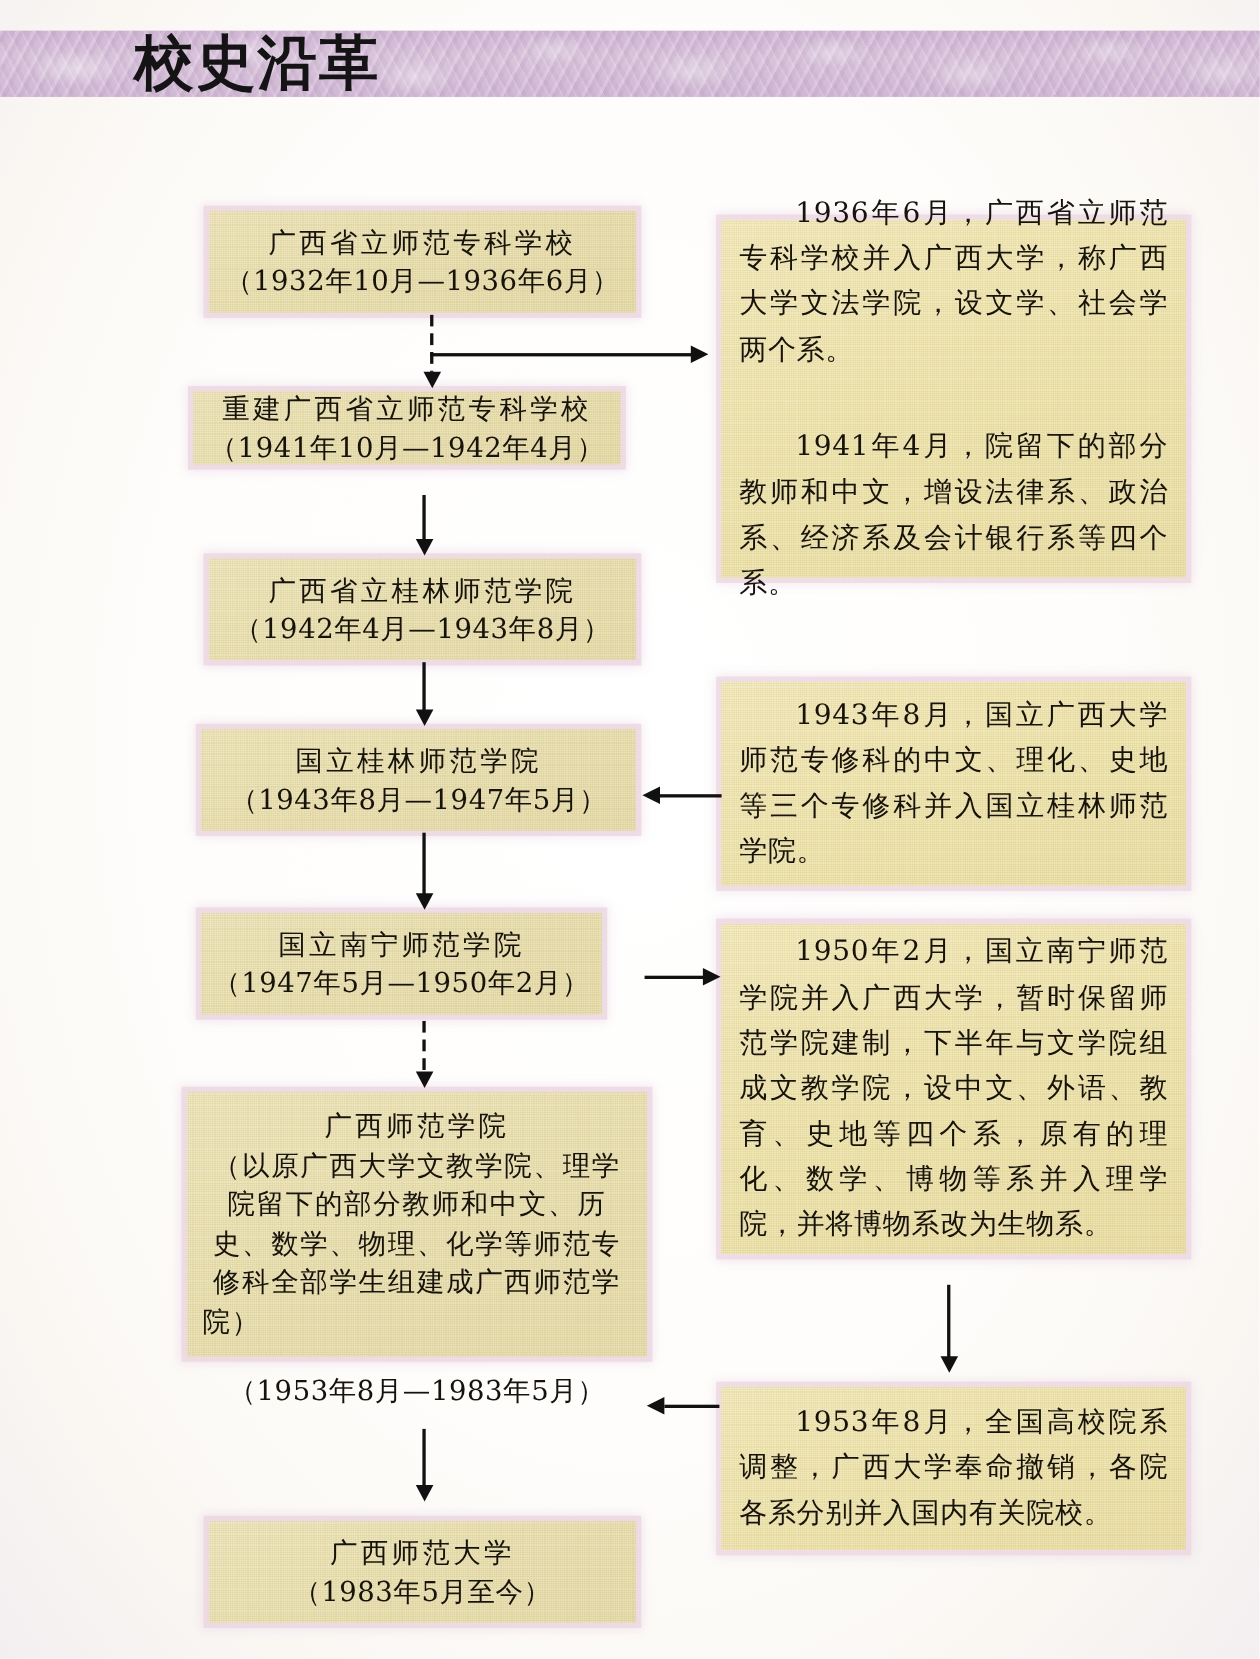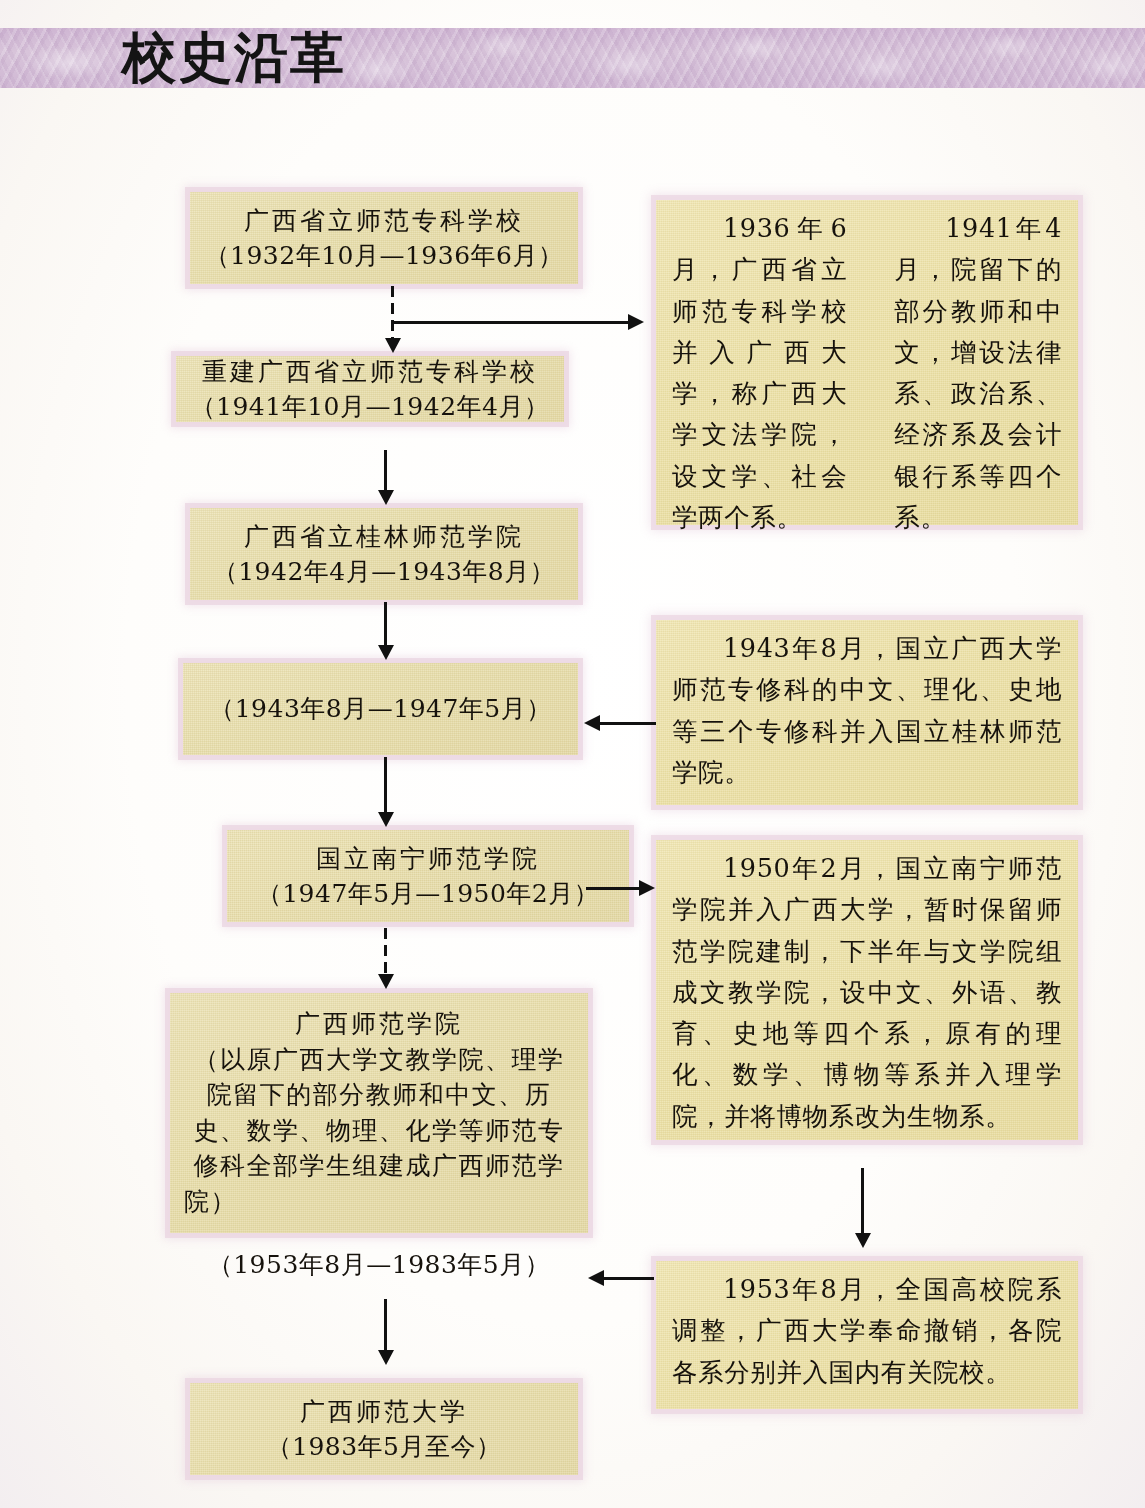--- a/index.html
+++ b/index.html
@@ -93,21 +93,21 @@
     background-color: #eee3ab;
     background-image:
       repeating-linear-gradient(0deg, rgba(255,255,255,0.10) 0 1px, rgba(195,180,120,0.10) 1px 2px),
       repeating-linear-gradient(90deg, rgba(255,255,255,0.09) 0 1px, rgba(195,180,120,0.09) 1px 2px),
       linear-gradient(160deg, #f1e7b4 0%, #ece1a6 55%, #e8dc9f 100%);
     box-shadow:
       0 0 0 5px rgba(236, 216, 228, 0.80),
       0 0 10px 6px rgba(227, 201, 220, 0.45);
     color: #16120c;
     display: flex;
-    flex-direction: row;
+    flex-direction: column;
     justify-content: center;
     padding: 8px 16px;
     gap: 47px;
   }
   .note p {
     margin: 0;
     text-indent: 2em;
     font-size: 25.5px;
     line-height: 1.62;
     letter-spacing: 0.6px;
@@ -166,24 +166,25 @@
   <span class="ln box-title">重建广西省立师范专科学校</span>
   <span class="ln box-date">（1941年10月—1942年4月）</span>
 </div>
 
 <div class="box" style="left:190px; top:508px; width:388px; height:92px;">
   <span class="ln box-title">广西省立桂林师范学院</span>
   <span class="ln box-date">（1942年4月—1943年8月）</span>
 </div>
 
 <div class="box" style="left:183px; top:663px; width:395px; height:92px;">
+  <span class="ln box-title">国立桂林师范学院</span>
   <span class="ln box-date">（1943年8月—1947年5月）</span>
 </div>
 
-<div class="box" style="left:183px; top:830px; width:402px; height:92px;margin-left:44px;">
+<div class="box" style="left:183px; top:830px; width:364px; height:92px;">
   <span class="ln box-title">国立南宁师范学院</span>
   <span class="ln box-date">（1947年5月—1950年2月）</span>
 </div>
 
 <div class="box" style="left:170px; top:993px; width:418px; height:240px; justify-content:flex-start; padding-top:13px;">
   <span class="ln box-title">广西师范学院</span>
   <span class="ln box-title" style="letter-spacing:1.5px;">（以原广西大学文教学院、理学</span>
   <span class="ln box-title" style="letter-spacing:1.5px;">院留下的部分教师和中文、历</span>
   <span class="ln box-title" style="letter-spacing:1.5px;">史、数学、物理、化学等师范专</span>
   <span class="ln box-title" style="letter-spacing:1.5px;">修科全部学生组建成广西师范学</span>

